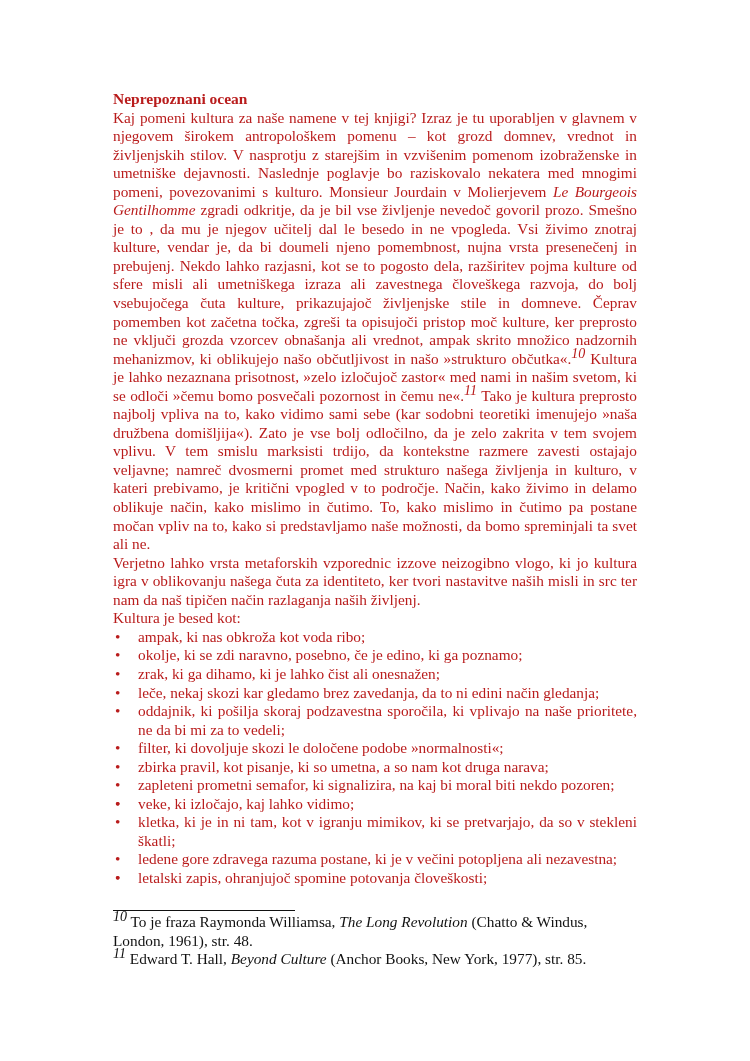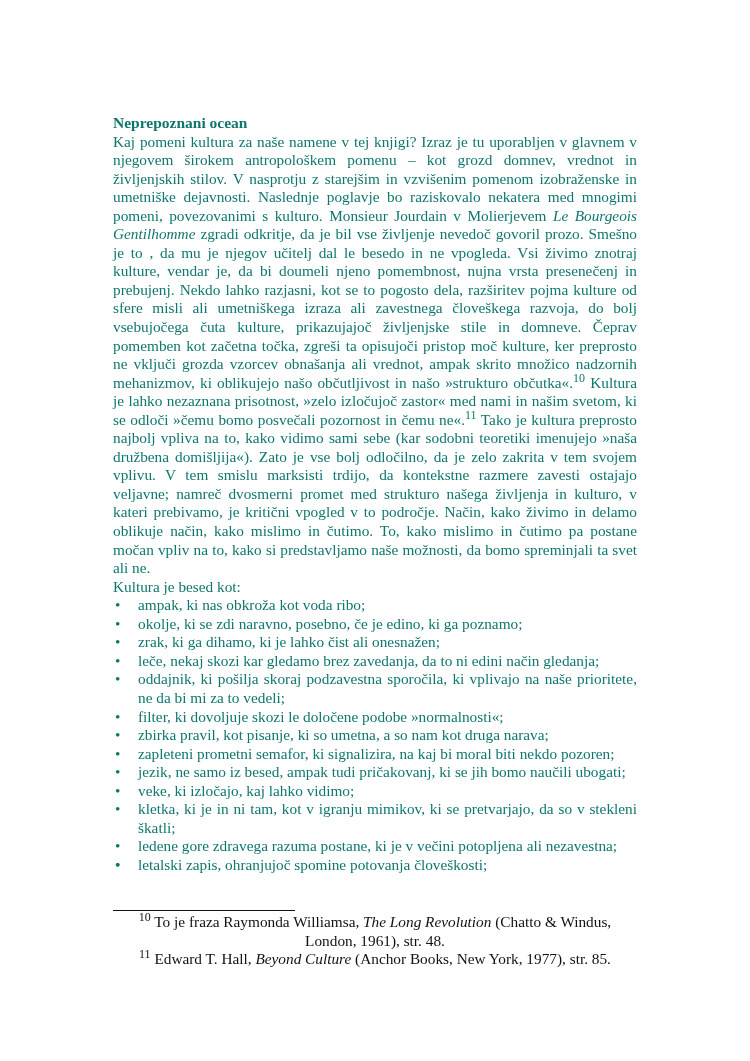--- a/index.html
+++ b/index.html
@@ -1,46 +1,47 @@
 <!DOCTYPE html>
 <html><head>
 <meta charset="utf-8">
 <style>
   html, body { margin:0; padding:0; background:#ffffff; }
   body { width:750px; height:1061px; position:relative; overflow:hidden; }
-  .page { position:absolute; left:113px; top:114px; width:524px;
-    font-family:"Liberation Serif", serif; font-size:15.3px; line-height:18.55px; color:#0f766e; }
+  .page { position:absolute; left:113px; top:90px; width:524px;
+    font-family:"Liberation Serif", serif; font-size:15.3px; line-height:18.55px; color:#b91c1c; }
   h1 { font-size:15.5px; font-weight:bold; margin:0; line-height:18.55px; }
   p { margin:0; text-align:justify; }
   ul { list-style:none; margin:0; padding:0; }
   li { position:relative; padding-left:25px; text-align:justify; }
   li .bullet { position:absolute; left:2px; top:0; }
-  sup { font-size:12px; line-height:0; vertical-align:6px; }
+  sup { font-size:14px; line-height:0; vertical-align:6px;font-style:italic; }
   .fn-rule { position:absolute; left:113px; top:910px; width:182px; height:1px; background:#111; }
   .footnotes { position:absolute; left:113px; top:913px; width:524px;
     font-family:"Liberation Serif", serif; font-size:15.3px; line-height:18.5px; color:#111; }
-  .footnotes p { text-align:center; }
+  .footnotes p { text-align:left; }
 </style>
 </head>
 <body>
 
 <div class="page">
   <h1>Neprepoznani ocean</h1>
   <p><span>Kaj pomeni kultura za naše namene v tej knjigi?  Izraz je tu uporabljen v glavnem v njegovem širokem antropološkem pomenu – kot grozd domnev, vrednot in življenjskih stilov. V nasprotju z starejšim in vzvišenim pomenom izobraženske in umetniške dejavnosti. Naslednje poglavje bo raziskovalo nekatera med mnogimi pomeni, povezovanimi s kulturo. Monsieur Jourdain v Molierjevem </span><i>Le Bourgeois Gentilhomme</i><span> zgradi odkritje, da je bil vse življenje nevedoč govoril prozo. Smešno je to , da mu je njegov učitelj dal le besedo in ne vpogleda. Vsi živimo znotraj kulture, vendar je, da bi doumeli njeno pomembnost, nujna vrsta presenečenj in prebujenj. Nekdo lahko razjasni, kot se to pogosto dela, razširitev pojma kulture od sfere misli ali umetniškega izraza ali zavestnega človeškega razvoja, do bolj vsebujočega čuta kulture, prikazujajoč življenjske stile in domneve. Čeprav pomemben kot začetna točka, zgreši ta opisujoči pristop moč kulture, ker preprosto ne vključi grozda vzorcev obnašanja ali vrednot, ampak skrito množico nadzornih mehanizmov, ki oblikujejo našo občutljivost in našo »strukturo občutka«.</span><sup>10</sup><span> Kultura je lahko nezaznana prisotnost, »zelo izločujoč zastor« med nami in našim svetom, ki se odloči »čemu bomo posvečali pozornost in čemu ne«.</span><sup>11</sup><span> Tako je kultura preprosto najbolj vpliva na to, kako vidimo sami sebe (kar sodobni teoretiki imenujejo »naša družbena domišljija«). Zato je vse bolj odločilno, da je zelo zakrita v tem svojem vplivu. V tem smislu marksisti trdijo, da kontekstne razmere zavesti ostajajo veljavne; namreč dvosmerni promet med strukturo našega življenja in kulturo, v kateri prebivamo, je kritični vpogled v to področje. Način, kako živimo in delamo oblikuje način, kako mislimo in čutimo. To, kako mislimo in čutimo pa postane močan vpliv na to, kako si predstavljamo naše možnosti, da bomo spreminjali ta svet ali ne.</span></p>
+  <p>Verjetno lahko vrsta metaforskih vzporednic izzove neizogibno vlogo, ki jo kultura igra v oblikovanju našega čuta za identiteto, ker tvori nastavitve naših misli in src ter nam da naš tipičen način razlaganja naših življenj.</p>
   <p>Kultura je besed kot:</p>
   <ul id="metaphor-list">
       <li><span class="bullet">•</span><span>ampak, ki nas obkroža kot voda ribo;</span></li>
       <li><span class="bullet">•</span><span>okolje, ki se zdi naravno, posebno, če je edino, ki ga poznamo;</span></li>
       <li><span class="bullet">•</span><span>zrak, ki ga dihamo, ki je lahko čist ali onesnažen;</span></li>
       <li><span class="bullet">•</span><span>leče, nekaj skozi kar gledamo brez zavedanja, da to ni edini način gledanja;</span></li>
       <li><span class="bullet">•</span><span>oddajnik, ki pošilja skoraj podzavestna sporočila, ki vplivajo na naše prioritete, ne da bi mi za to vedeli;</span></li>
       <li><span class="bullet">•</span><span>filter, ki dovoljuje skozi le določene podobe »normalnosti«;</span></li>
       <li><span class="bullet">•</span><span>zbirka pravil, kot pisanje, ki so umetna, a so nam kot druga narava;</span></li>
       <li><span class="bullet">•</span><span>zapleteni prometni semafor, ki signalizira, na kaj bi moral biti nekdo pozoren;</span></li>
-      <li><span class="bullet">•</span><span>jezik, ne samo iz besed, ampak tudi pričakovanj, ki se jih bomo naučili ubogati;</span></li>
+      <li><span class="bullet">•</span></li>
       <li><span class="bullet">•</span><span>veke, ki izločajo, kaj lahko vidimo;</span></li>
       <li><span class="bullet">•</span><span>kletka, ki je in ni tam, kot v igranju mimikov, ki se pretvarjajo, da so v stekleni škatli;</span></li>
       <li><span class="bullet">•</span><span>ledene gore zdravega razuma postane, ki je v večini potopljena ali nezavestna;</span></li>
       <li><span class="bullet">•</span></li>
       <li><span class="bullet">•</span><span>letalski zapis, ohranjujoč spomine potovanja človeškosti;</span></li>
     </ul>
 </div>
 
 <div class="fn-rule"></div>
 <div class="footnotes" id="footnotes">

